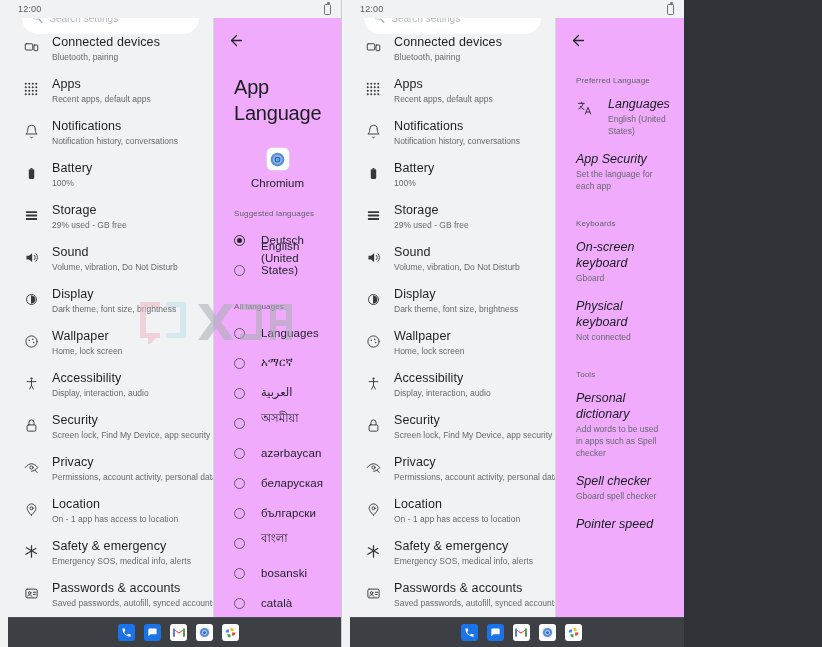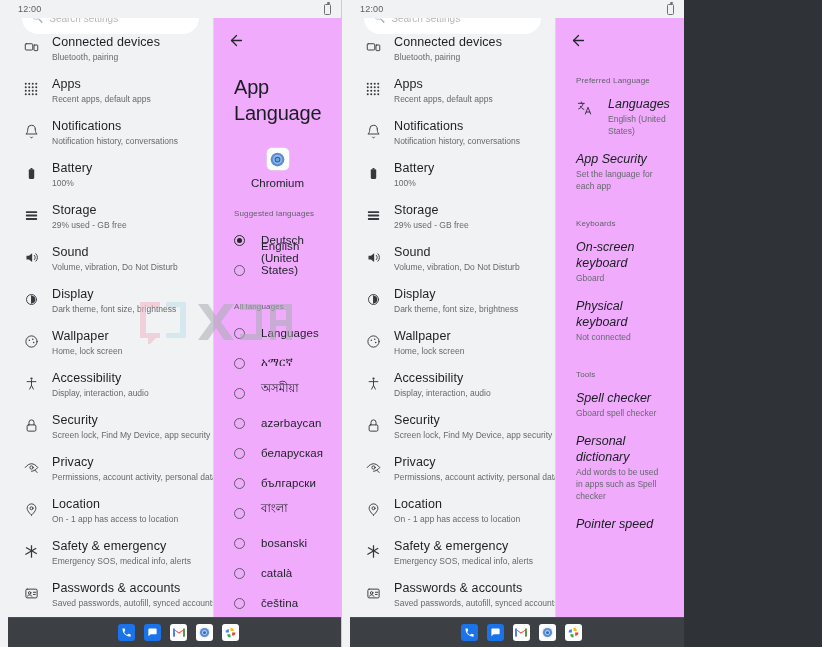--- a/index.html
+++ b/index.html
@@ -497,20 +497,24 @@
 
           <div class="section-label">All languages</div>
           <div id="all-list">
               <div class="lang-row">
                 <span class="radio"></span>
                 <span class="lang-name">Languages</span>
               </div>
               <div class="lang-row">
                 <span class="radio"></span>
                 <span class="lang-name">አማርኛ</span>
+              </div>
+              <div class="lang-row">
+                <span class="radio"></span>
+                <span class="lang-name">العربية</span>
               </div>
               <div class="lang-row">
                 <span class="radio"></span>
                 <span class="lang-name">অসমীয়া</span>
               </div>
               <div class="lang-row">
                 <span class="radio"></span>
                 <span class="lang-name">azərbaycan</span>
               </div>
               <div class="lang-row">
@@ -850,28 +854,28 @@
               </div>
               <div class="drow">
                 <span>
                   <div class="dtitle">Physical keyboard</div>
                   <div class="dsub">Not connected</div>
                 </span>
               </div>
               <div class="section-label">Tools</div>
               <div class="drow">
                 <span>
+                  <div class="dtitle">Personal dictionary</div>
+                  <div class="dsub">Add words to be used in apps such as Spell checker</div>
+                </span>
+              </div>
+              <div class="drow">
+                <span>
                   <div class="dtitle">Spell checker</div>
                   <div class="dsub">Gboard spell checker</div>
-                </span>
-              </div>
-              <div class="drow">
-                <span>
-                  <div class="dtitle">Personal dictionary</div>
-                  <div class="dsub">Add words to be used in apps such as Spell checker</div>
                 </span>
               </div>
               <div class="drow">
                 <span>
                   <div class="dtitle">Pointer speed</div>
                 </span>
               </div>
             </div>
         </div>
       </div>

